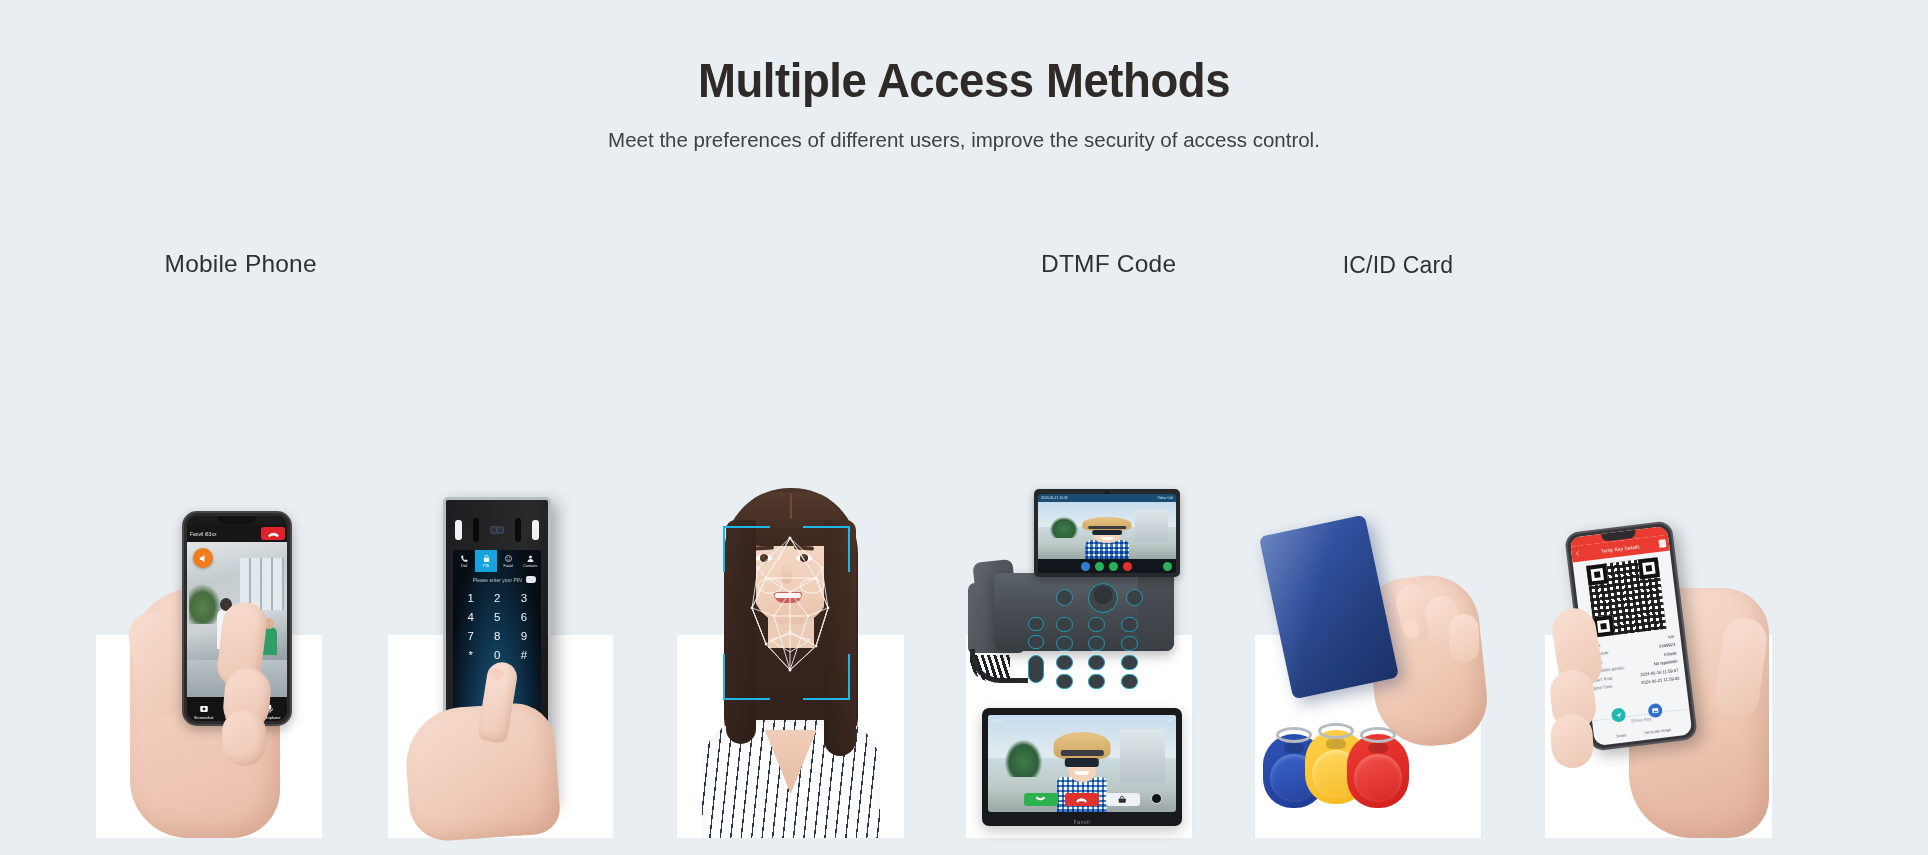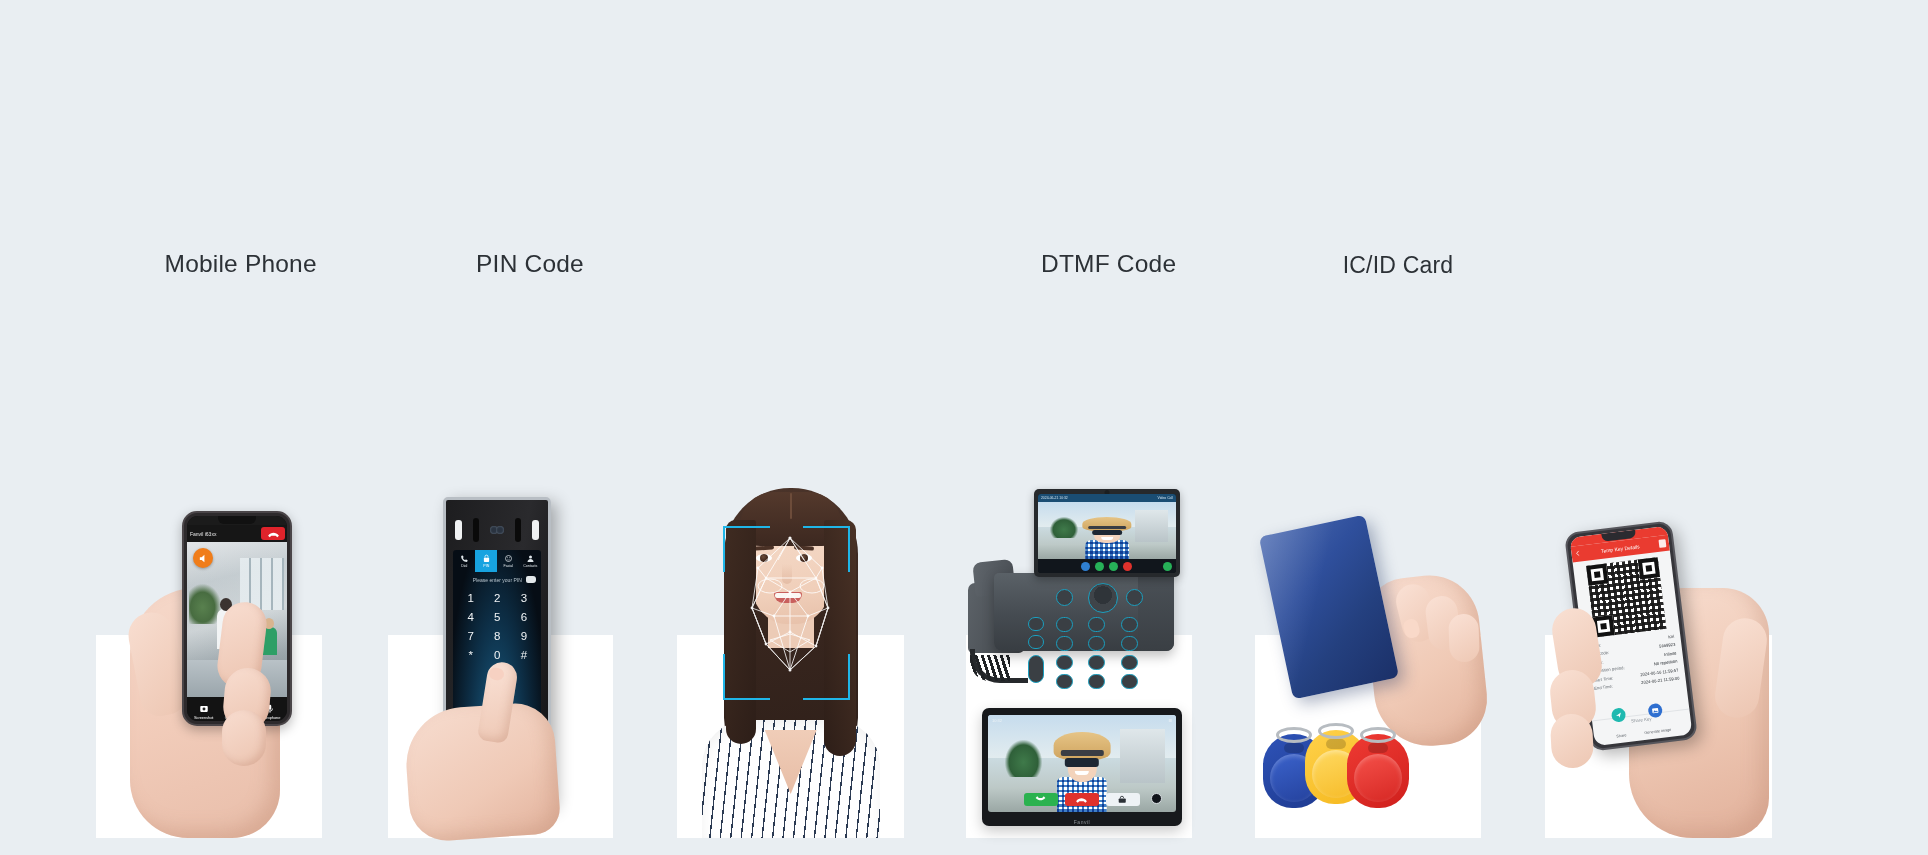--- a/index.html
+++ b/index.html
@@ -454,20 +454,24 @@
   .qr-act .circ { width:14px; height:14px; border-radius:50%; margin:0 auto 1px; display:flex; align-items:center; justify-content:center; }
   .qr-act .circ.c1 { background:#1fb9b0; } .qr-act .circ.c2 { background:#2f6fd0; }
   .qr-act .circ svg { width:8px; height:8px; }
   .qr-act .lbl { font-size:3.8px; color:#5c6268; }
 </style>
 </head>
 <body>
 
 <div id="page">
 
+  <div class="header">
+    <div class="title">Multiple Access Methods</div>
+    <div class="subtitle">Meet the preferences of different users, improve the security of access control.</div>
+  </div>
 
   <div class="methods">
 
     <div class="method m-phone">
       <div class="method-label">Mobile Phone</div>
       <div class="panel"></div>
       <div class="stage">
         <div class="handphone">
           <div class="hp-hand"></div>
           <div class="hp-thumb"></div>
@@ -522,21 +526,20 @@
             </div>
           </div>
           <div class="hp-finger hp-f1"></div>
           <div class="hp-finger hp-f2"></div>
           <div class="hp-finger hp-f3"></div>
         </div>
       </div>
     </div>
 
     <div class="method m-pin">
-      <div class="method-label">PIN Code</div>
       <div class="panel"></div>
       <div class="stage">
         <div class="pinwrap">
           <div class="pin-device">
             <div class="pin-topsensors">
               <span class="pin-led l1"></span>
               <span class="pin-camdark c1"></span>
               <span class="pin-lens s1"></span>
               <span class="pin-lens s2"></span>
               <span class="pin-camdark c2"></span>

